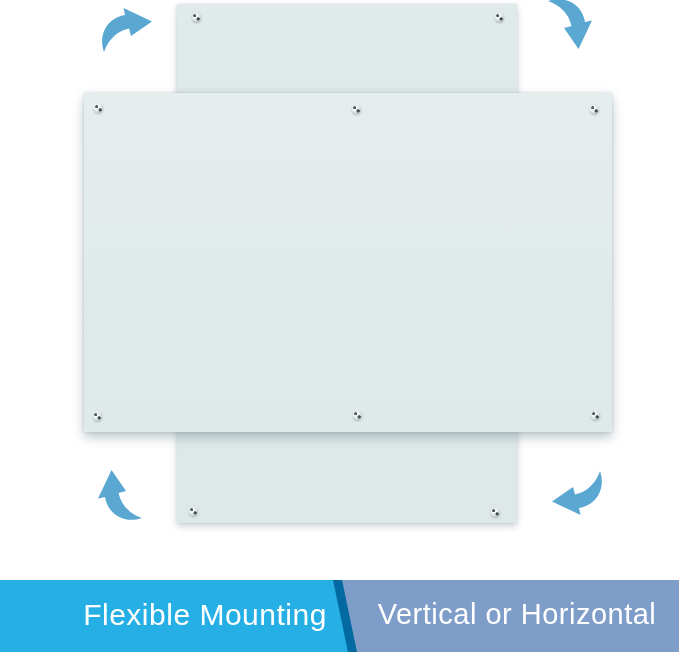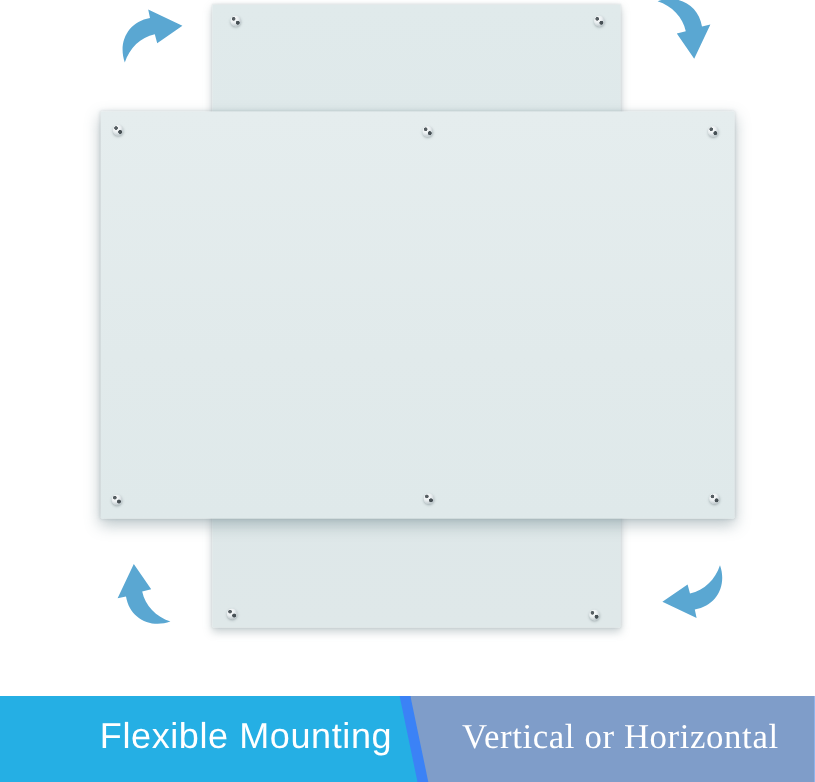--- a/index.html
+++ b/index.html
@@ -65,21 +65,21 @@
   .arrow-tl { left: 100px; top: 7px;   transform: rotate(0deg); }
   .arrow-tr { left: 543px; top: 1px;   transform: rotate(90deg); }
   .arrow-br { left: 550px; top: 470px; transform: rotate(180deg); }
   .arrow-bl { left: 93px;  top: 472px; transform: rotate(270deg); }
 
   
   .banner {
     position: absolute;
     left: 0; right: 0; bottom: 0;
     height: 72px;
-    background: #3b82f6; 
+    background: #0369a1; 
     z-index: 4;
   }
   .banner-left {
     position: absolute; inset: 0;
     background: #25afe4;
     clip-path: polygon(0 0, 333px 0, 348px 100%, 0 100%);
   }
   .banner-right {
     position: absolute; inset: 0;
     background: #7f9dc9;
@@ -89,21 +89,21 @@
     position: absolute;
     top: 50%;
     transform: translate(-50%, -54%);
     color: #ffffff;
     font-size: 29px;
     font-weight: 500;
     letter-spacing: 0.5px;
     white-space: nowrap;
   }
   .banner-label.left-label  { left: 205px; font-size: 30px; }
-  .banner-label.right-label { left: 517px; font-family: Liberation Serif, serif; }
+  .banner-label.right-label { left: 517px; }
 </style>
 </head>
 <body>
 
 <div class="canvas">
 
   <div class="board board-vertical">
     <div class="screw vs-tl"></div>
     <div class="screw vs-tr"></div>
     <div class="screw vs-bl"></div>

